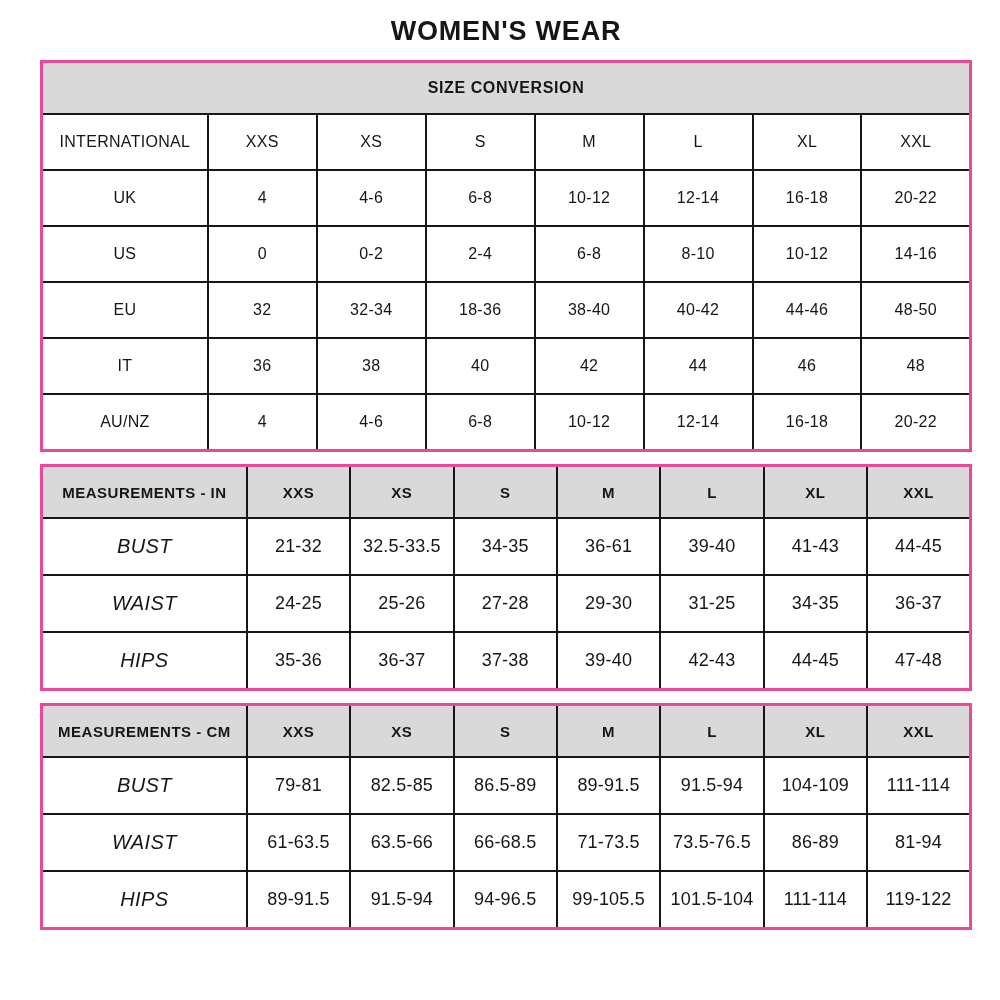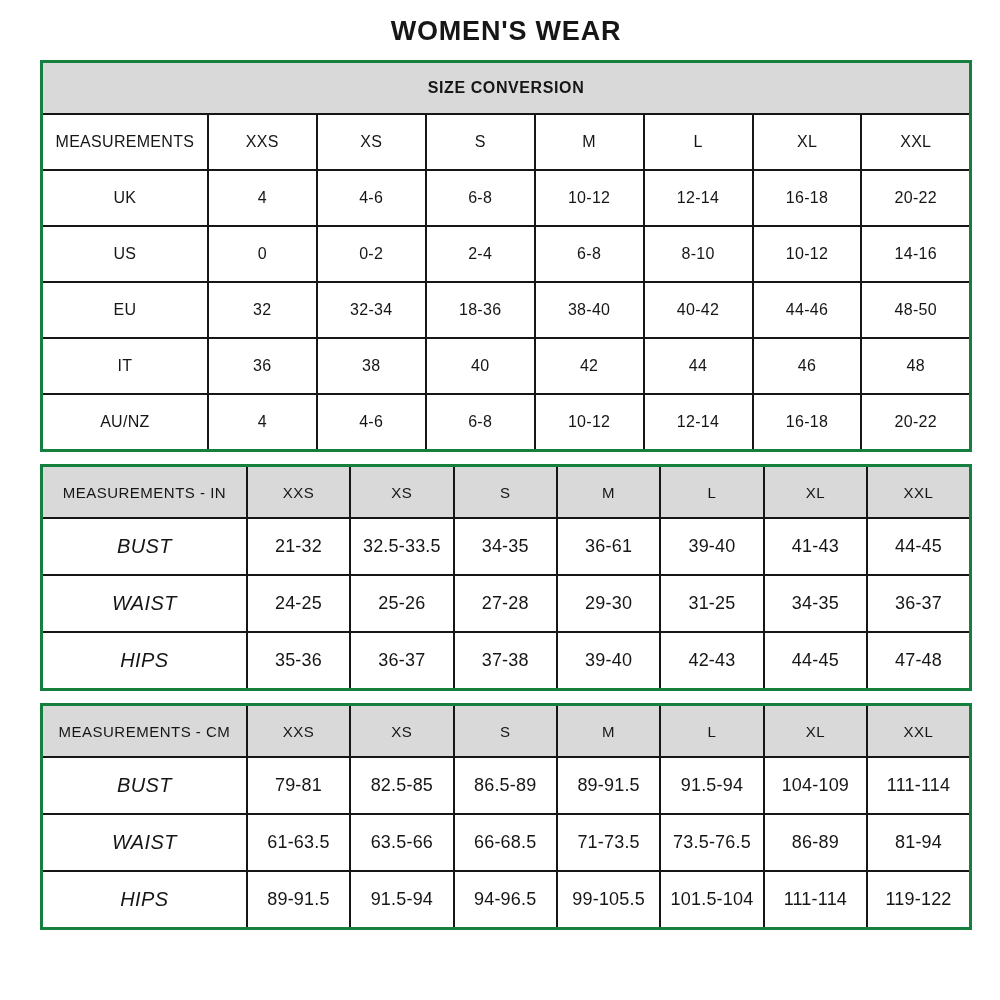--- a/index.html
+++ b/index.html
@@ -20,21 +20,21 @@
     text-align: center;
     font-size: 27px;
     font-weight: 700;
     letter-spacing: 0.8px;
     margin: 6px 0 13px 0;
   }
   table {
     width: 100%;
     border-collapse: collapse;
     table-layout: fixed;
-    border: 3px solid #15803d;
+    border: 3px solid #ec4899;
     margin-bottom: 12px;
   }
   td, th {
     border: 2px solid #161616;
     text-align: center;
     vertical-align: middle;
     padding: 0 4px;
     overflow: hidden;
     white-space: nowrap;
   }
@@ -50,21 +50,21 @@
     height: 54px;
     font-size: 16px;
     font-weight: 400;
     letter-spacing: 0.3px;
   }
   
   .t-meas .head td {
     background: #d9d9d9;
     height: 50px;
     font-size: 15px;
-    font-weight: 400;
+    font-weight: 700;
     letter-spacing: 0.5px;
   }
   .t-meas td {
     height: 55px;
   }
   .t-meas td.lbl {
     font-size: 20px;
     font-weight: 400;
     letter-spacing: 0.4px;
     font-style: italic;
@@ -95,21 +95,21 @@
         <col class="c-size">
         <col class="c-size">
         <col class="c-size">
         <col class="c-size">
     </colgroup>
     <tbody>
         <tr class="merged-head">
       <th colspan="8">SIZE CONVERSION</th>
     </tr>
     <tr>
-      <td>MEASUREMENTS</td>
+      <td>INTERNATIONAL</td>
       <td>XXS</td>
       <td>XS</td>
       <td>S</td>
       <td>M</td>
       <td>L</td>
       <td>XL</td>
       <td>XXL</td>
     </tr>
     <tr>
       <td>UK</td>

